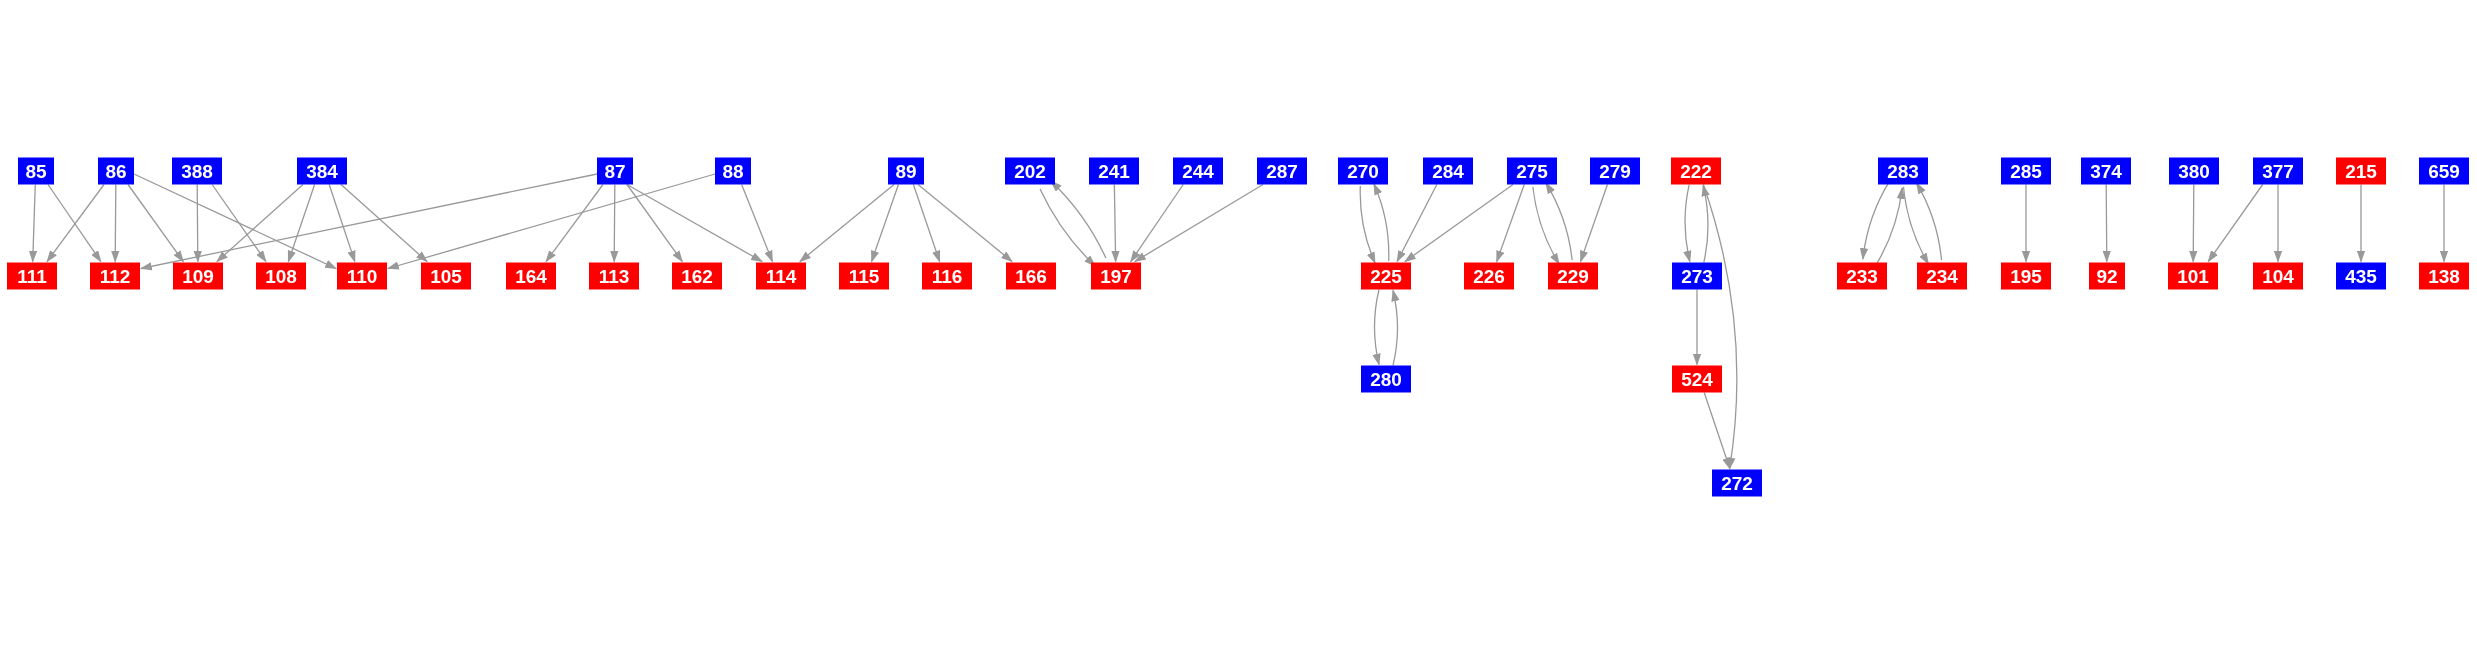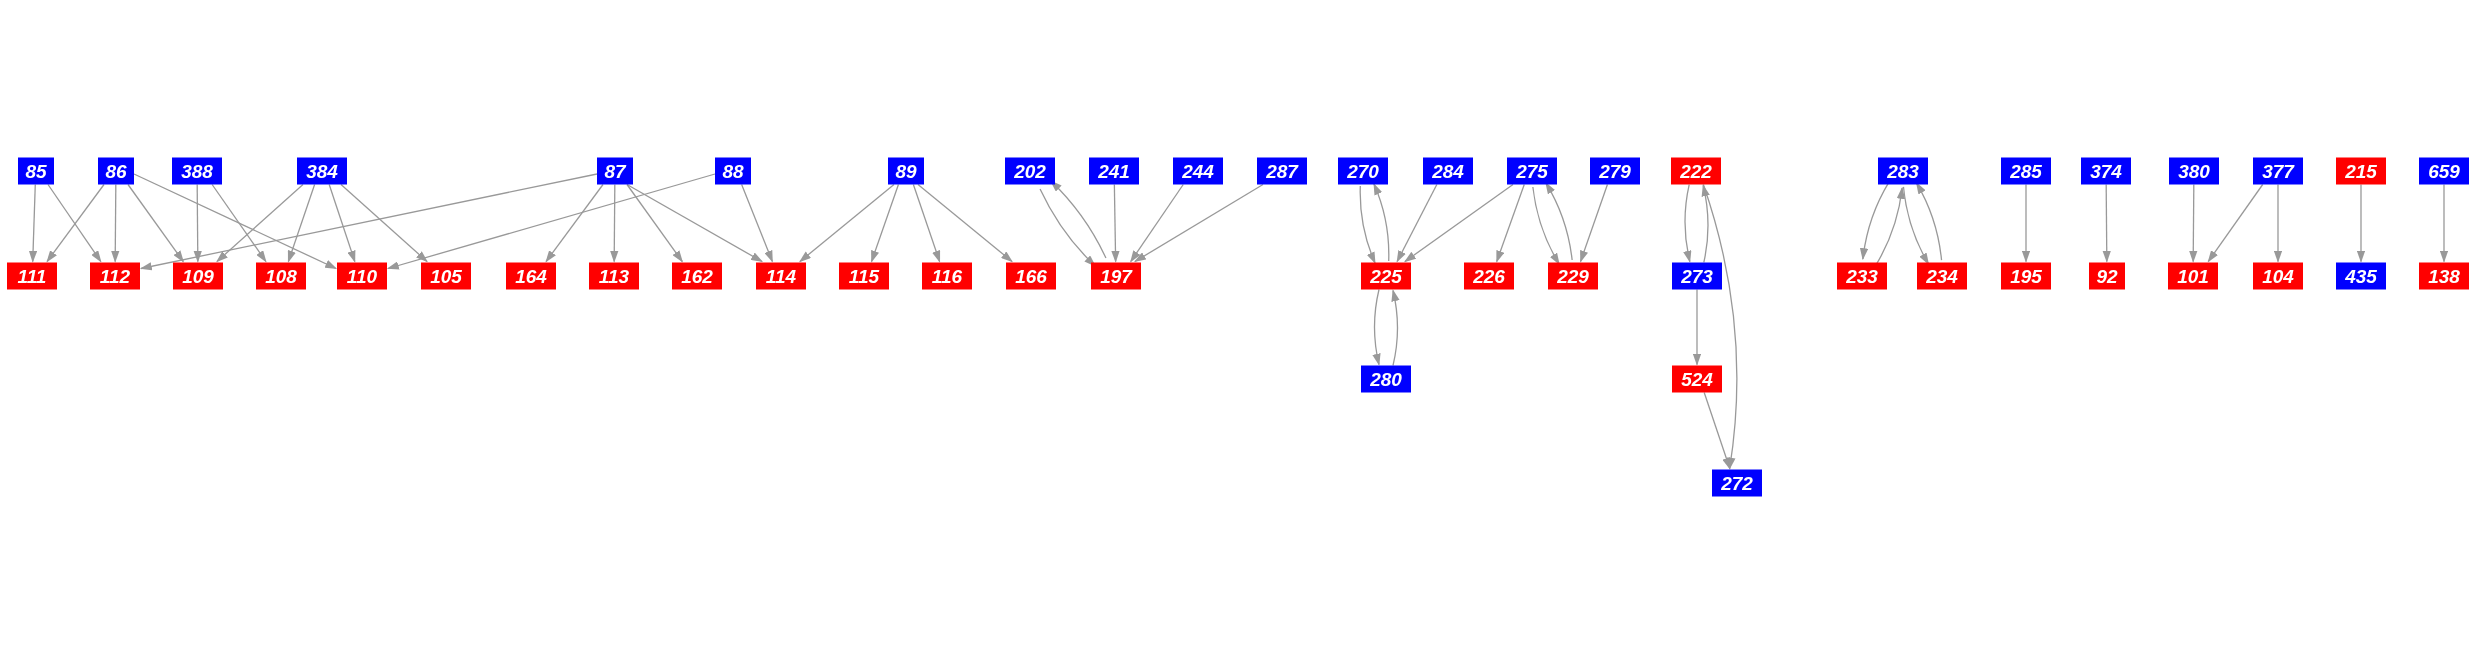--- a/index.html
+++ b/index.html
@@ -7,21 +7,20 @@
     padding: 0;
     background: #ffffff;
     font-family: "Liberation Sans", sans-serif;
   }
   #canvas-wrap {
     position: relative;
     width: 2477px;
     height: 656px;
     background: #fef9c3;
     overflow: hidden;
-    font-style: italic;
   }
   svg { display: block; }
   .node-rect { stroke: none; }
   .node-label {
     font-family: "Liberation Sans", sans-serif;
     font-size: 19px;
     font-weight: 700;
     text-anchor: middle;
     pointer-events: none;
   }

